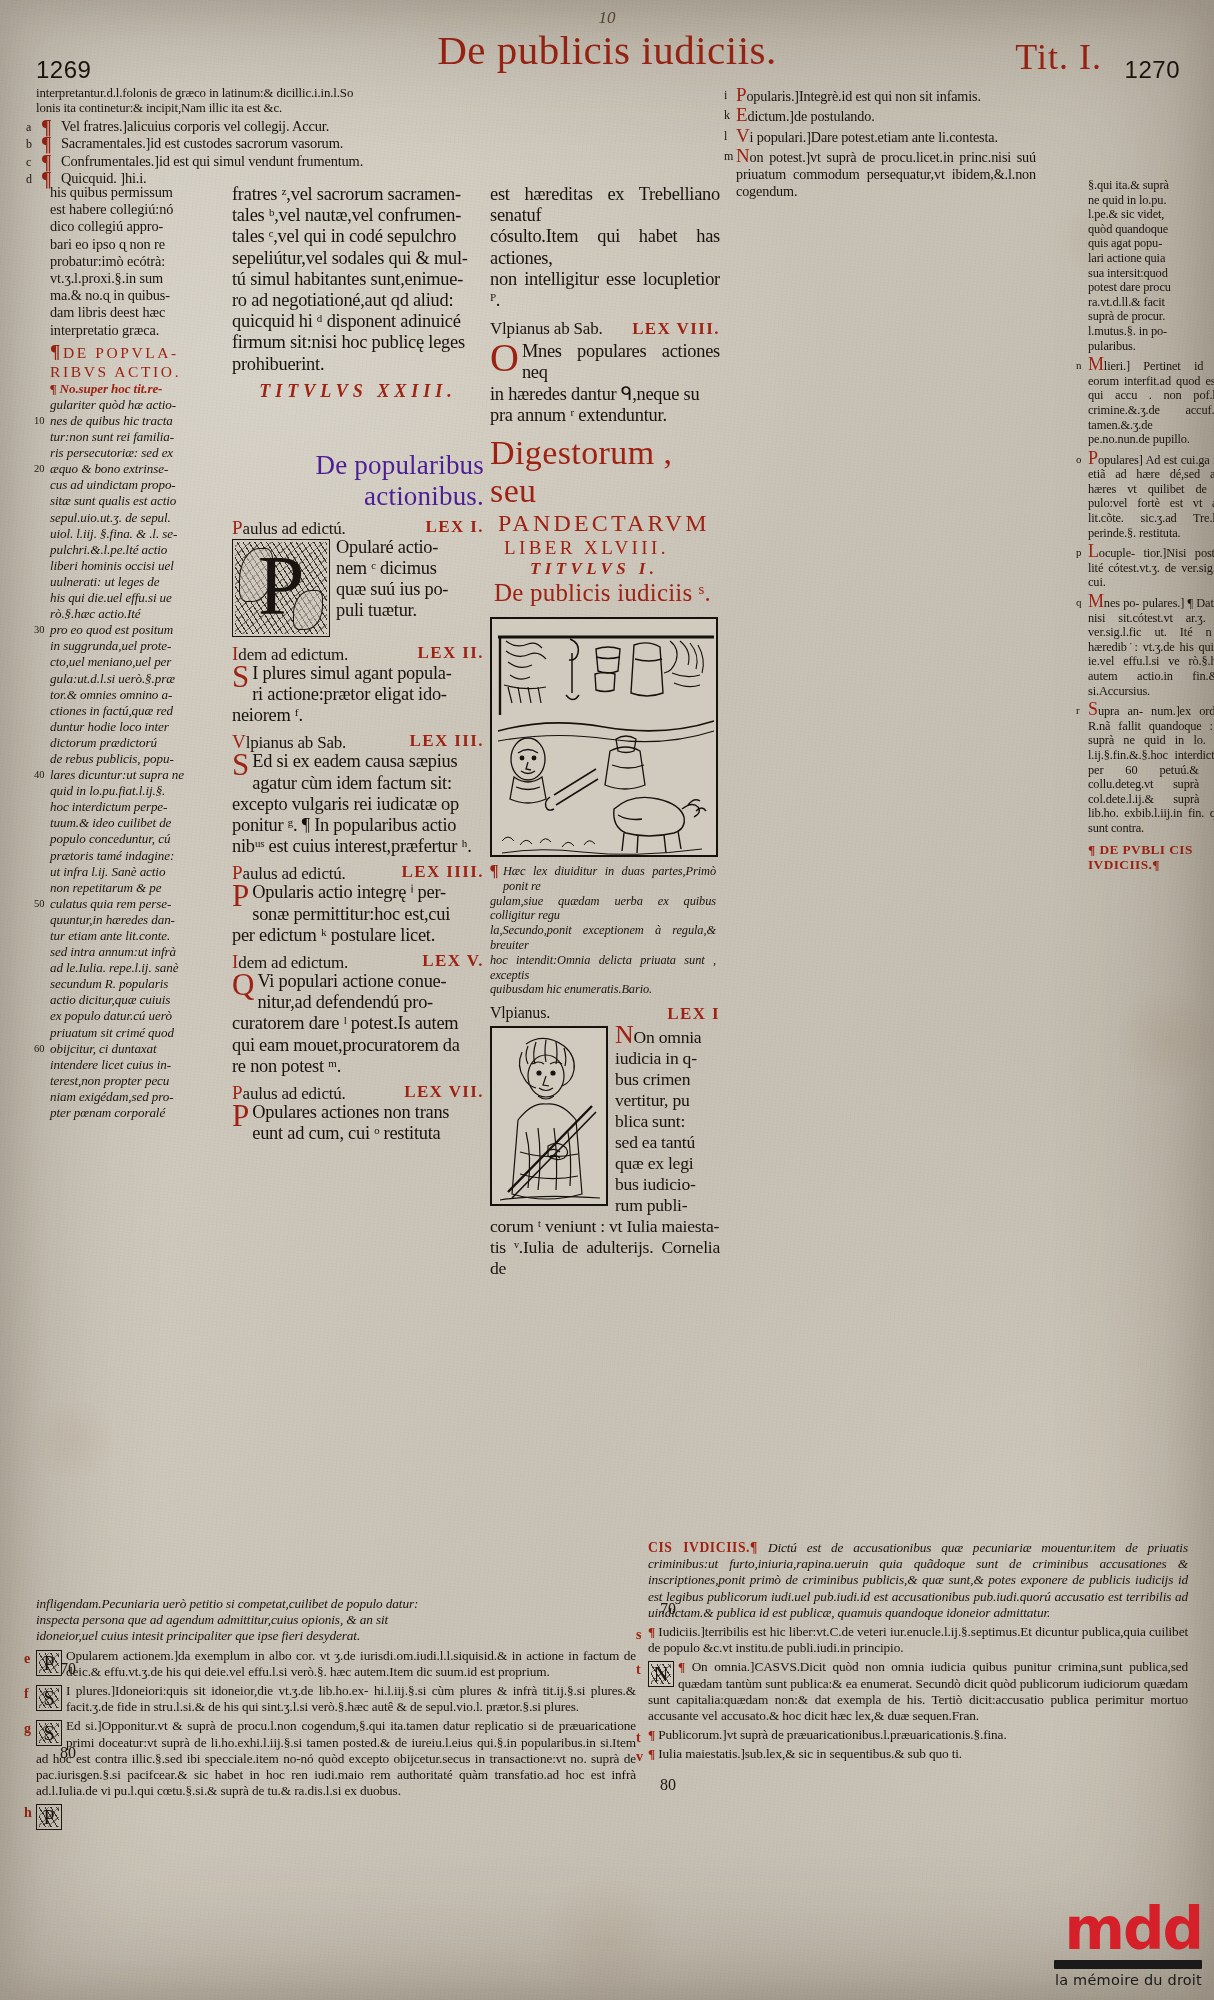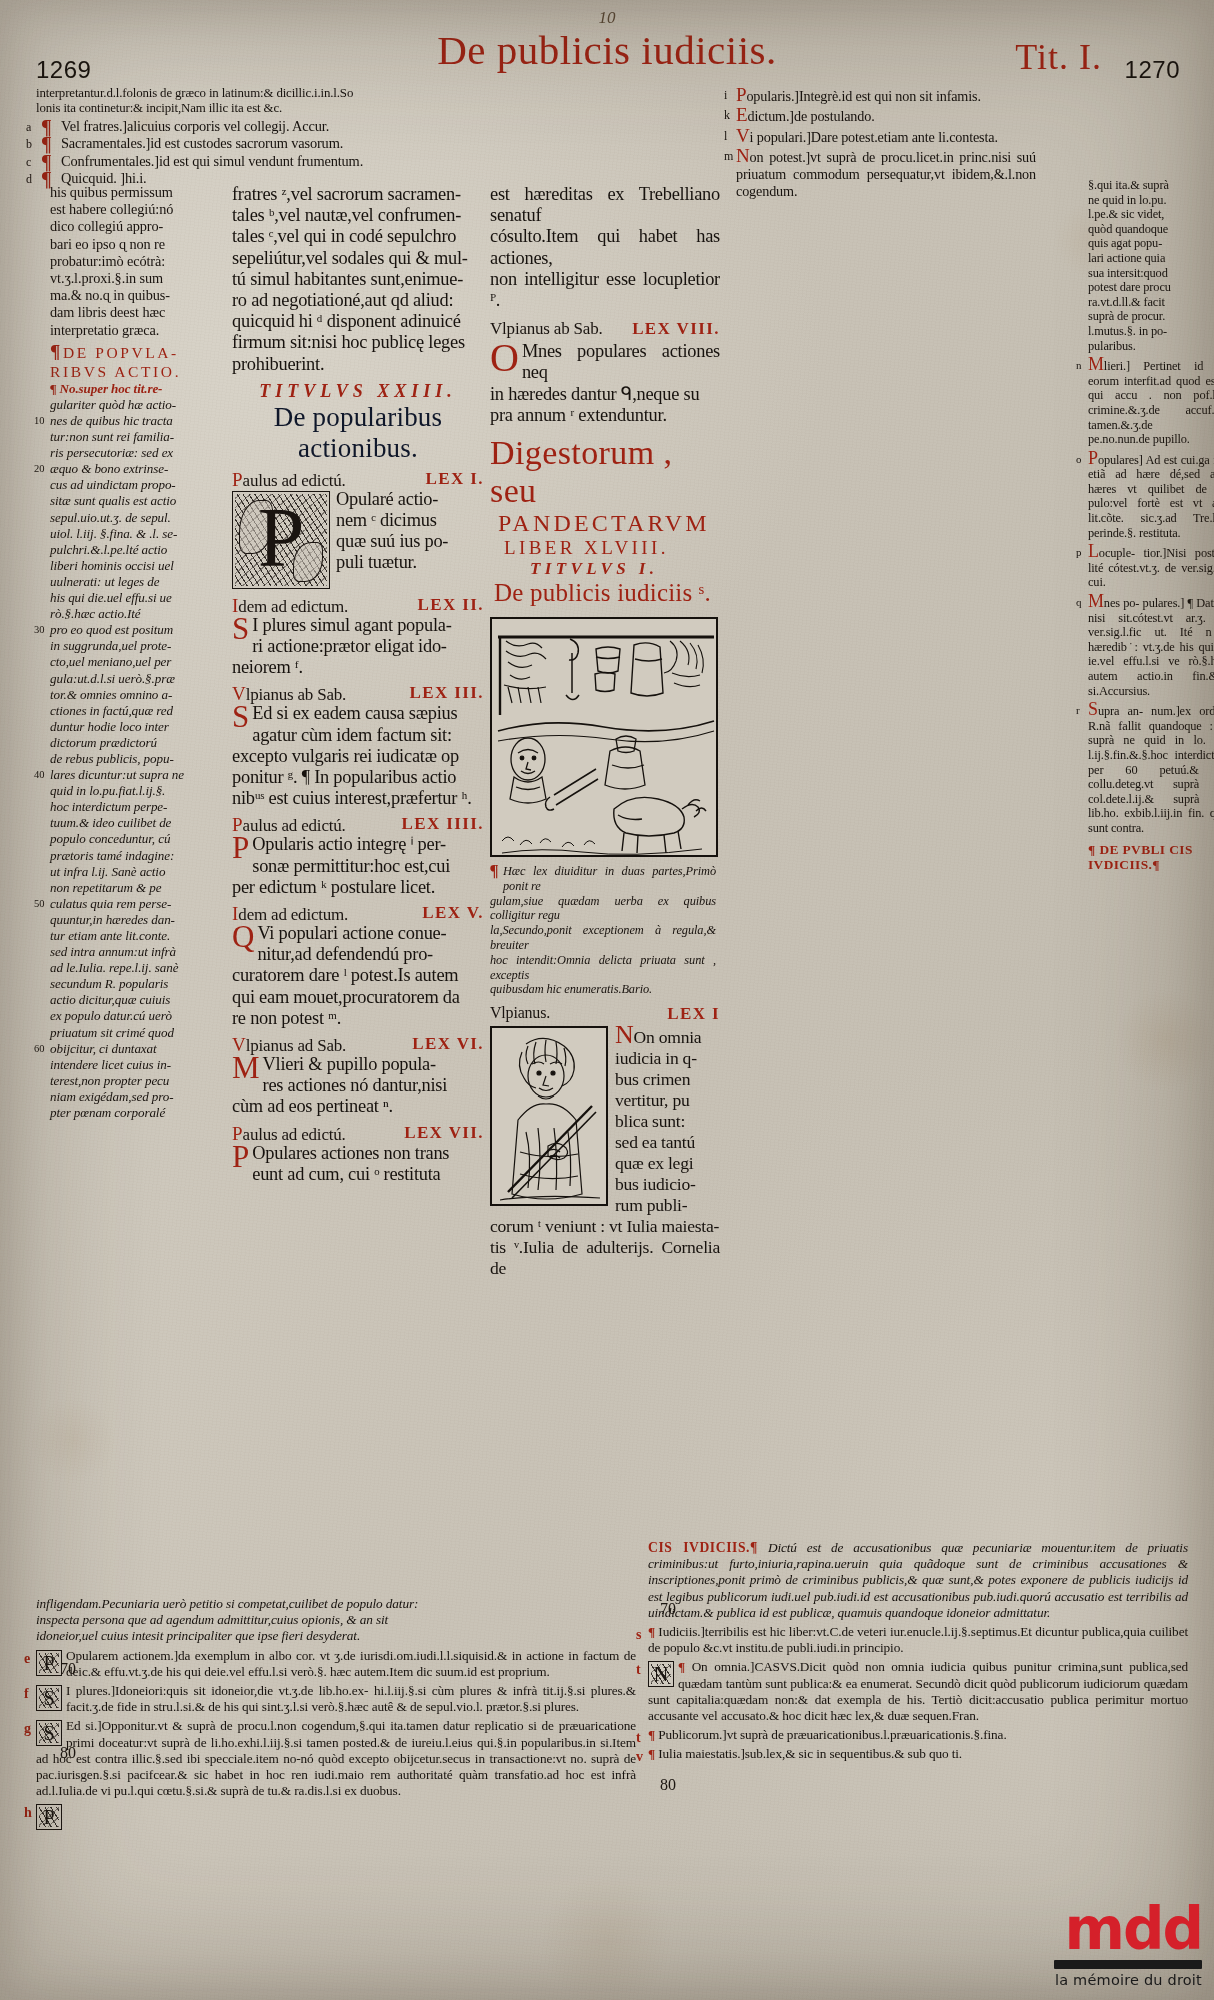--- a/index.html
+++ b/index.html
@@ -119,21 +119,21 @@
     float:left; margin:2px 3px 0 0; font-family:"Liberation Serif",serif;
   }
   .inline-red-cap { color:#9e2213; font-size:19px; }
 
   
   .titulus-sm {
     color:#9e2213; font-size:18px; letter-spacing:5px;
     font-style:italic; text-align:center; font-weight:bold;
   }
   .titulus-lg {
-    color:#0f172a; font-size:27px; letter-spacing:.2px; text-align:center;
+    color:#4c1d95; font-size:27px; letter-spacing:.2px; text-align:right;margin-top:48px;
   }
 
   
   .bighead-1 { color:#9e2213; font-size:34px; letter-spacing:.4px; }
   .bighead-2 { color:#9e2213; font-size:24px; letter-spacing:3.2px; }
   .bighead-3 { color:#9e2213; font-size:19px; letter-spacing:3.4px; }
   .bighead-4 { color:#9e2213; font-size:17px; letter-spacing:4.4px; font-style:italic; font-weight:bold;}
   .bighead-5 { color:#9e2213; font-size:25px; letter-spacing:.2px; }
 
   
@@ -394,32 +394,20 @@
               <div>Vi populari actione conue-</div>
               <div>nitur,ad defendendú pro-</div>
               <div>curatorem dare ˡ potest.Is autem</div>
               <div>qui eam mouet,procuratorem da</div>
               <div>re non potest ᵐ.</div>
             </div>
           </div>
           <div style="clear: both;"></div>
         </div>
         <div style="position: relative; margin-top: 5px;">
-          <div style="position: relative; height: 20px;"><span class="inline-red-cap">V</span><span class="sourceline">lpianus ad Sab.</span><span class="lexlabel" style="position: absolute; right: 0px; top: 0px;">LEX VI.</span></div>
-          <div style="position: relative;">
-            <span class="drop-red">M</span>
-            <div class="text">
-              <div>Vlieri &amp; pupillo popula-</div>
-              <div>res actiones nó dantur,nisi</div>
-              <div>cùm ad eos pertineat ⁿ.</div>
-            </div>
-          </div>
-          <div style="clear: both;"></div>
-        </div>
-        <div style="position: relative; margin-top: 5px;">
           <div style="position: relative; height: 20px;"><span class="inline-red-cap">P</span><span class="sourceline">aulus ad edictú.</span><span class="lexlabel" style="position: absolute; right: 0px; top: 0px; margin-left: 40px;">LEX VII.</span></div>
           <div style="position: relative;">
             <span class="drop-red">P</span>
             <div class="text">
               <div>Opulares actiones non trans</div>
               <div>eunt ad cum, cui ᵒ restituta</div>
             </div>
           </div>
           <div style="clear: both;"></div>
         </div>

